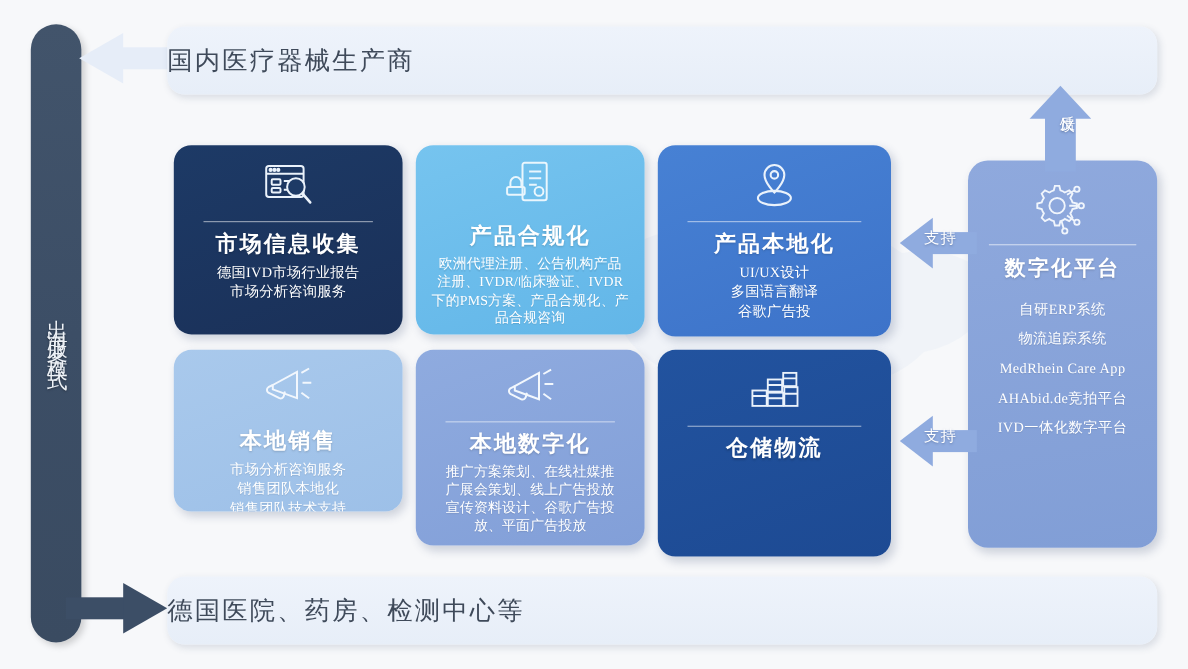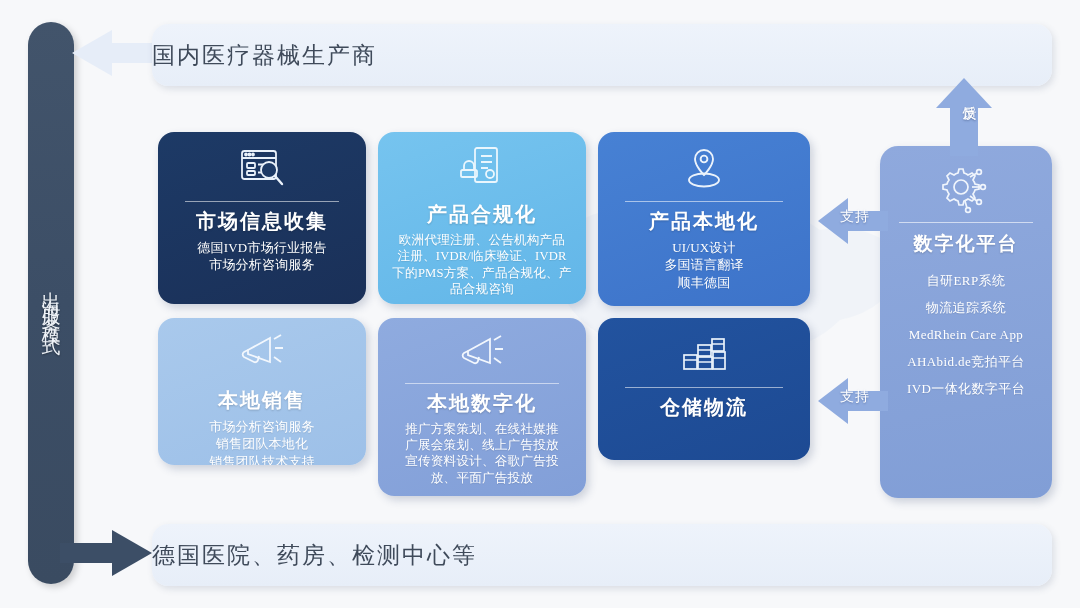--- a/index.html
+++ b/index.html
@@ -241,21 +241,21 @@
         <path d="M25 4 a9 9 0 0 1 9 9 c0 7 -9 16 -9 16 s-9 -9 -9 -16 a9 9 0 0 1 9 -9 z"></path>
         <circle cx="25" cy="13" r="3.4"></circle>
         <ellipse cx="25" cy="34" rx="15" ry="6.5"></ellipse>
       </svg>
     </div>
     <div class="rule"></div>
     <div class="ttl">产品本地化</div>
     <div class="desc">
       <div>UI/UX设计</div>
       <div>多国语言翻译</div>
-      <div>顺丰德国</div>
+      <div>谷歌广告投</div>
     </div>
   </div>
 
   <div class="card c4" style="left:158px;top:318px;width:208px;height:147px;">
     <div class="ico">
       <svg width="52" height="46" viewBox="0 0 52 46" fill="none" stroke="#f2f7fd" stroke-width="1.8">
         <path d="M12 20 L34 8 L34 32 L12 24 z"></path>
         <path d="M12 20 l-4 2 a3 3 0 0 0 0 5 l10 5 a3 3 0 0 0 4 -2 l1 -4"></path>
         <line x1="38" y1="9" x2="45" y2="5"></line>
         <line x1="39" y1="18" x2="47" y2="18"></line>
@@ -284,21 +284,21 @@
     <div class="rule"></div>
     <div class="ttl">本地数字化</div>
     <div class="desc">
       <div>推广方案策划、在线社媒推</div>
       <div>广展会策划、线上广告投放</div>
       <div>宣传资料设计、谷歌广告投</div>
       <div>放、平面广告投放</div>
     </div>
   </div>
 
-  <div class="card c6 tight" style="left:598px;top:318px;width:212px;height:142px;">
+  <div class="card c6 tight" style="left:598px;top:318px;width:212px;height:188px;">
     <div class="ico">
       <svg width="52" height="42" viewBox="0 0 52 42" fill="none" stroke="#eaf2fb" stroke-width="1.7">
         <rect x="6" y="20" width="13" height="14"></rect>
         <line x1="6" y1="25" x2="19" y2="25"></line>
         <rect x="20" y="10" width="13" height="11"></rect>
         <line x1="20" y1="15" x2="33" y2="15"></line>
         <rect x="34" y="4" width="12" height="12"></rect>
         <line x1="34" y1="9" x2="46" y2="9"></line>
         <rect x="20" y="22" width="14" height="12"></rect>
         <line x1="20" y1="27" x2="34" y2="27"></line>

